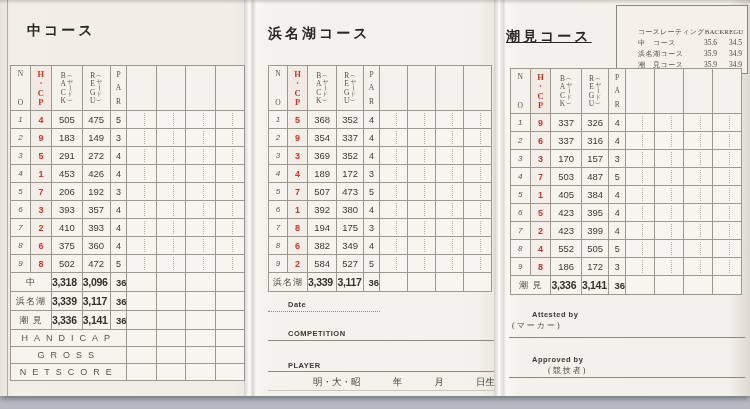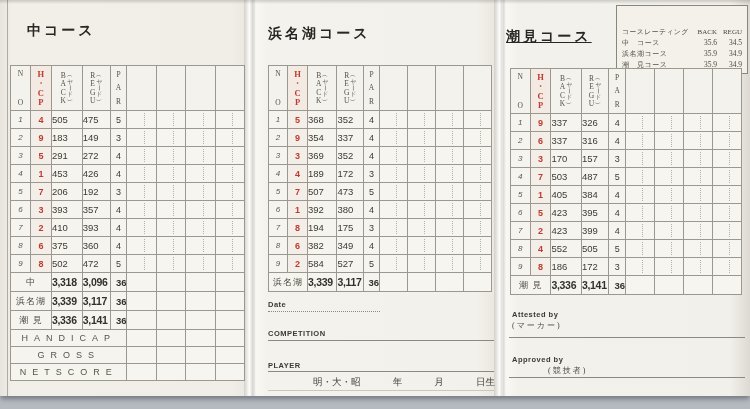--- a/index.html
+++ b/index.html
@@ -35,39 +35,39 @@
   .wordpair{display:flex;flex-direction:row;justify-content:center;align-items:center;gap:1px;}
   .wordpair .chars{font-size:7.5px;gap:1px;}
   .wordpair .yard .chars, .yard.chars{font-size:6px;color:#6b675e;gap:0;}
   .h-par .chars{justify-content:space-between;height:34px;font-size:7.5px;}
 
   tbody tr.hole td{height:17px;}
   tbody tr.total td{height:18px;}
   tbody tr.foot td{height:16px;}
   td.no{font-style:italic;font-family:"Liberation Serif",serif;font-size:8px;color:#5c594f;text-align:center;}
   td.hcp{color:#bf3a30;font-weight:bold;font-size:9px;text-align:center;background:rgba(191,58,48,.03);}
-  td.yd{font-size:9.5px;color:#3c3a33;text-align:left;padding-right:5px;}
+  td.yd{font-size:9.5px;color:#3c3a33;text-align:center;padding-right:5px;}
   td.par{font-size:9px;color:#3c3a33;text-align:center;}
   td.sc{background:#f7f5ef;}
   td.sc{position:relative;}
   td.sc.dot::after{content:"";position:absolute;top:2px;bottom:2px;left:58%;border-left:1px dotted #b4b0a6;}
   td.tlabel{font-family:"Liberation Serif",serif;font-size:9px;color:#4a473f;text-align:center;letter-spacing:1px;}
   td.tnum{font-size:10.5px;font-weight:bold;color:#33312b;text-align:left;letter-spacing:-.3px;}
   td.tpar{font-size:9.5px;font-weight:bold;color:#33312b;text-align:right;}
   td.flabel{font-family:"Liberation Serif",serif;font-size:9px;color:#56534a;text-align:center;letter-spacing:6px;}
 
   .rating-box{position:absolute;border:1px solid #8a867d;background:#f3f1ea;padding:21px 5px 2px 5px;
               font-family:"Liberation Serif",serif;color:#4a473f;}
   .rb-row{display:flex;flex-direction:row;align-items:baseline;height:11px;}
-  .rb-name{flex:1;font-size:7px;white-space:nowrap;letter-spacing:.5px;}
+  .rb-name{flex:1;font-size:7px;white-space:nowrap;letter-spacing:.5px;margin-left:16px;}
   .rb-val{width:25px;text-align:right;font-size:7.5px;}
   .rb-head .rb-name{font-size:6.8px;}
   .rb-head .rb-val{font-size:7px;}
 
-  .field-label{position:absolute;font-size:7.5px;font-weight:bold;color:#3b3933;letter-spacing:.5px;}
+  .field-label{position:absolute;font-size:7.5px;font-weight:bold;color:#3b3933;letter-spacing:.5px;margin-left:20px;}
   .field-sub{position:absolute;font-family:"Liberation Serif",serif;font-size:8px;color:#4a473f;letter-spacing:2px;}
   .rule{position:absolute;height:0;border-bottom:1px solid #8d897f;}
   .rule.dotted{border-bottom:1px dotted #8d897f;}
   .rule.light{border-bottom:1px solid #ccc7bd;}
   .birth-row{position:absolute;display:flex;justify-content:space-between;align-items:baseline;
              font-family:"Liberation Serif",serif;font-size:9.5px;color:#45423b;}
 </style>
 </head>
 <body>
 

